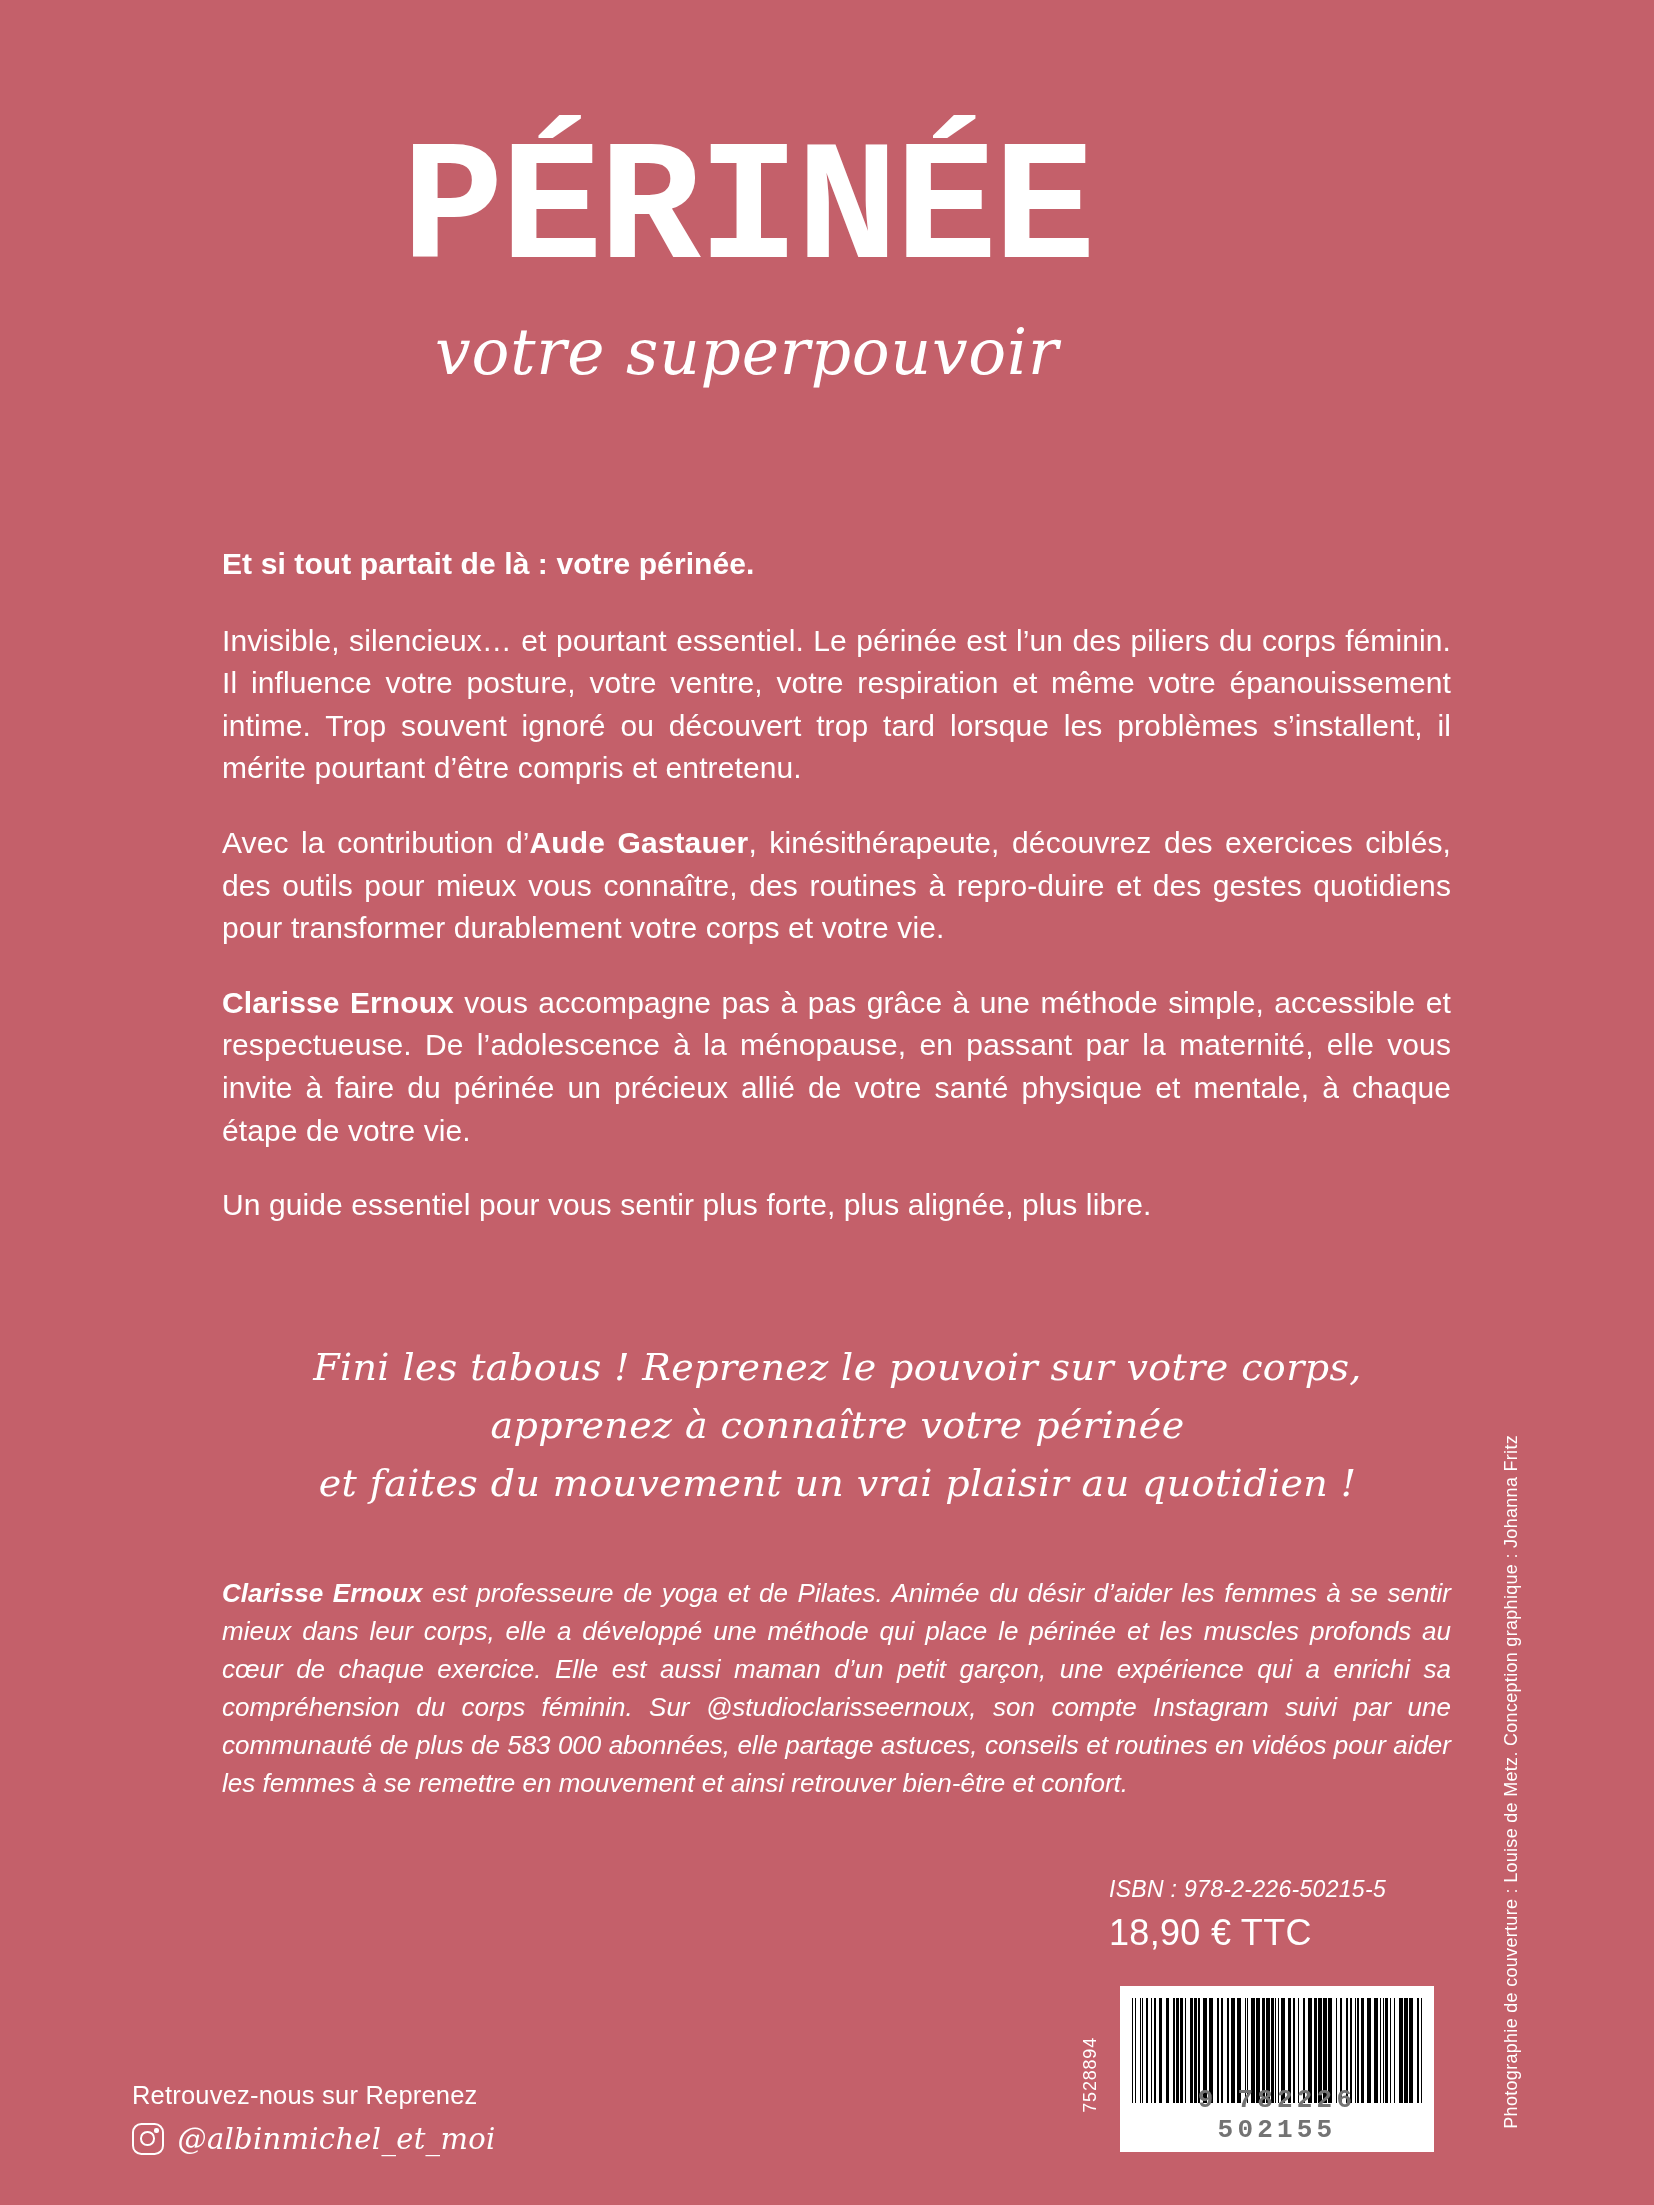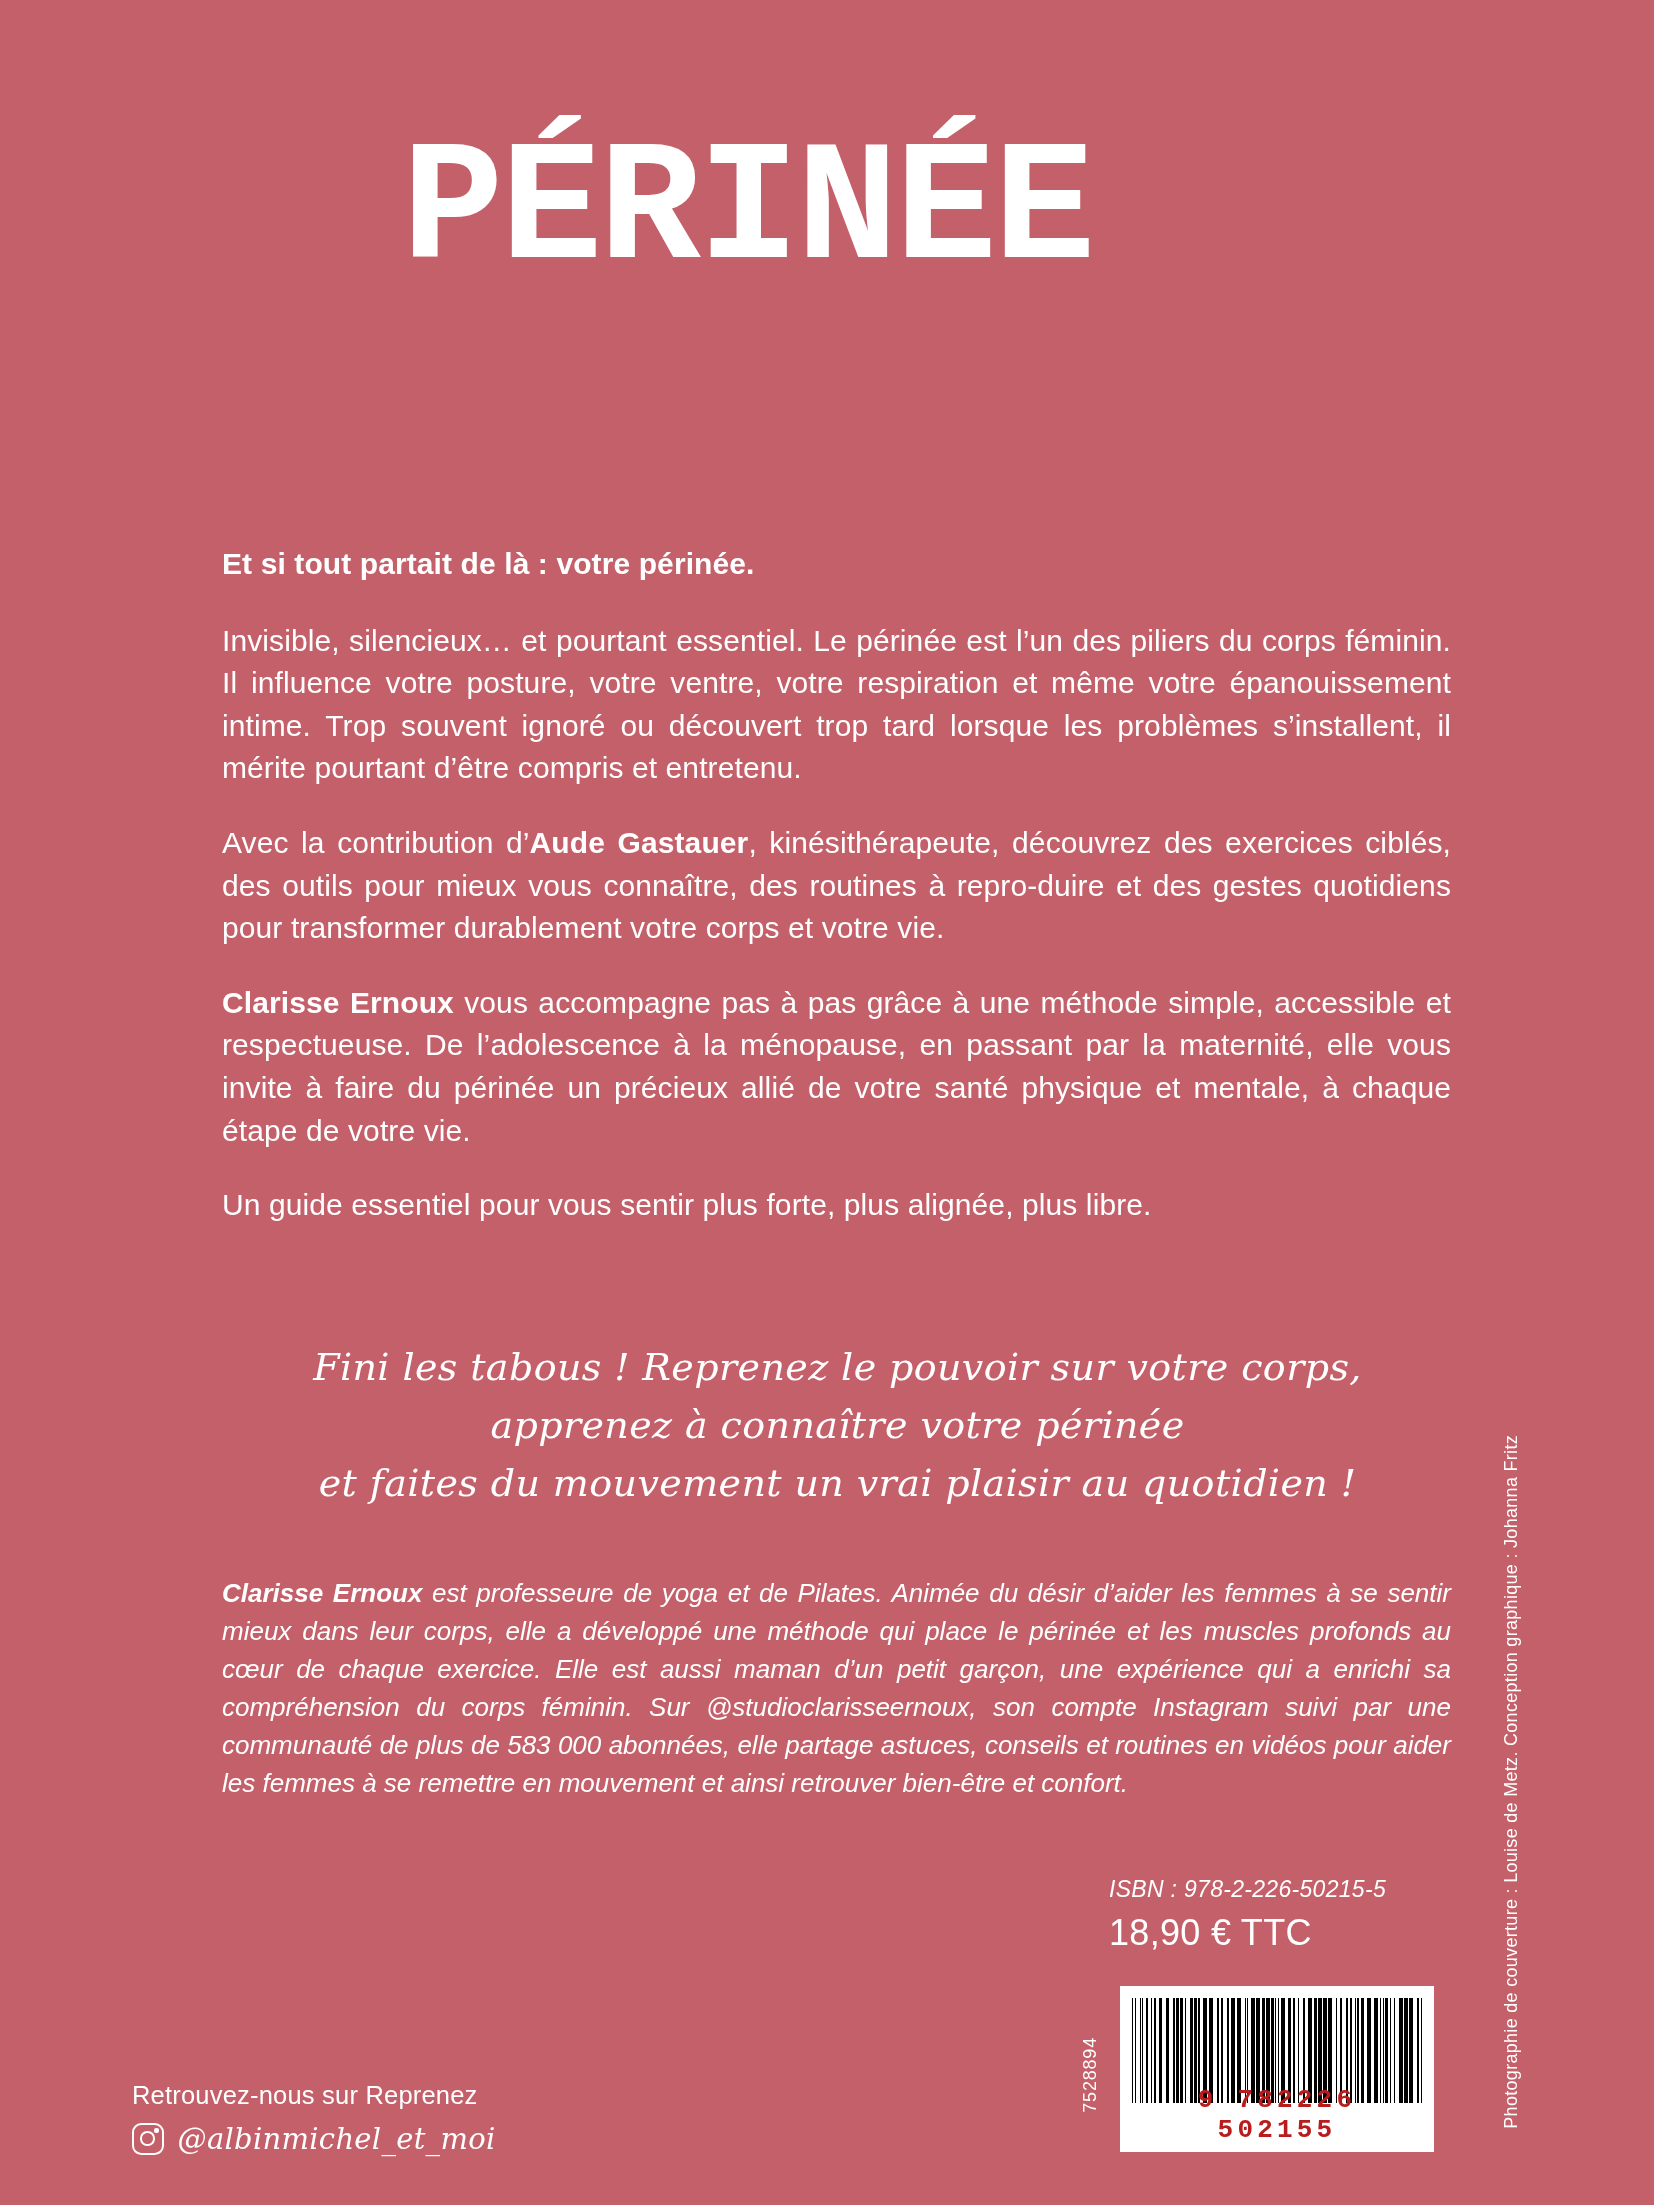--- a/index.html
+++ b/index.html
@@ -157,21 +157,21 @@
   }
   .barcode-digits {
     position: absolute;
     bottom: 6.8px;
     left: 10.2px;
     right: 10.2px;
     text-align: center;
     font-family: "Liberation Mono", monospace;
     font-size: 26px;
     letter-spacing: 4.2px;
-    color: #b91c1c;
+    color: #737373;
     font-weight: 700;
     margin-top: 44px;
   }
   .barcode-side-num {
     position: absolute;
     top: 2037px;
     left: 1080px;
     font-size: 18px;
     color: #ffffff;
     writing-mode: vertical-rl;
@@ -247,20 +247,21 @@
     letter-spacing: 0.3px;
   }
 </style>
 </head>
 <body>
 
 <div class="cover">
 
   <div class="title-block">
     <h1 class="main-title">PÉRINÉE</h1>
+    <div class="subtitle">votre superpouvoir</div>
   </div>
 
   <div class="body-copy">
     <p class="lead">Et si tout partait de là : votre périnée.</p>
     <p>Invisible, silencieux… et pourtant essentiel. Le périnée est l’un des piliers du corps féminin. Il influence votre posture, votre ventre, votre respiration et même votre épanouissement intime. Trop souvent ignoré ou découvert trop tard lorsque les problèmes s’installent, il mérite pourtant d’être compris et entretenu.</p>
     <p><span>Avec la contribution d’</span><b>Aude Gastauer</b><span>, kinésithérapeute, découvrez des exercices ciblés, des outils pour mieux vous connaître, des routines à repro-duire et des gestes quotidiens pour transformer durablement votre corps et votre vie.</span></p>
     <p><b>Clarisse Ernoux</b><span> vous accompagne pas à pas grâce à une méthode simple, accessible et respectueuse. De l’adolescence à la ménopause, en passant par la maternité, elle vous invite à faire du périnée un précieux allié de votre santé physique et mentale, à chaque étape de votre vie.</span></p>
     <p class="last">Un guide essentiel pour vous sentir plus forte, plus alignée, plus libre.</p>
   </div>
 

